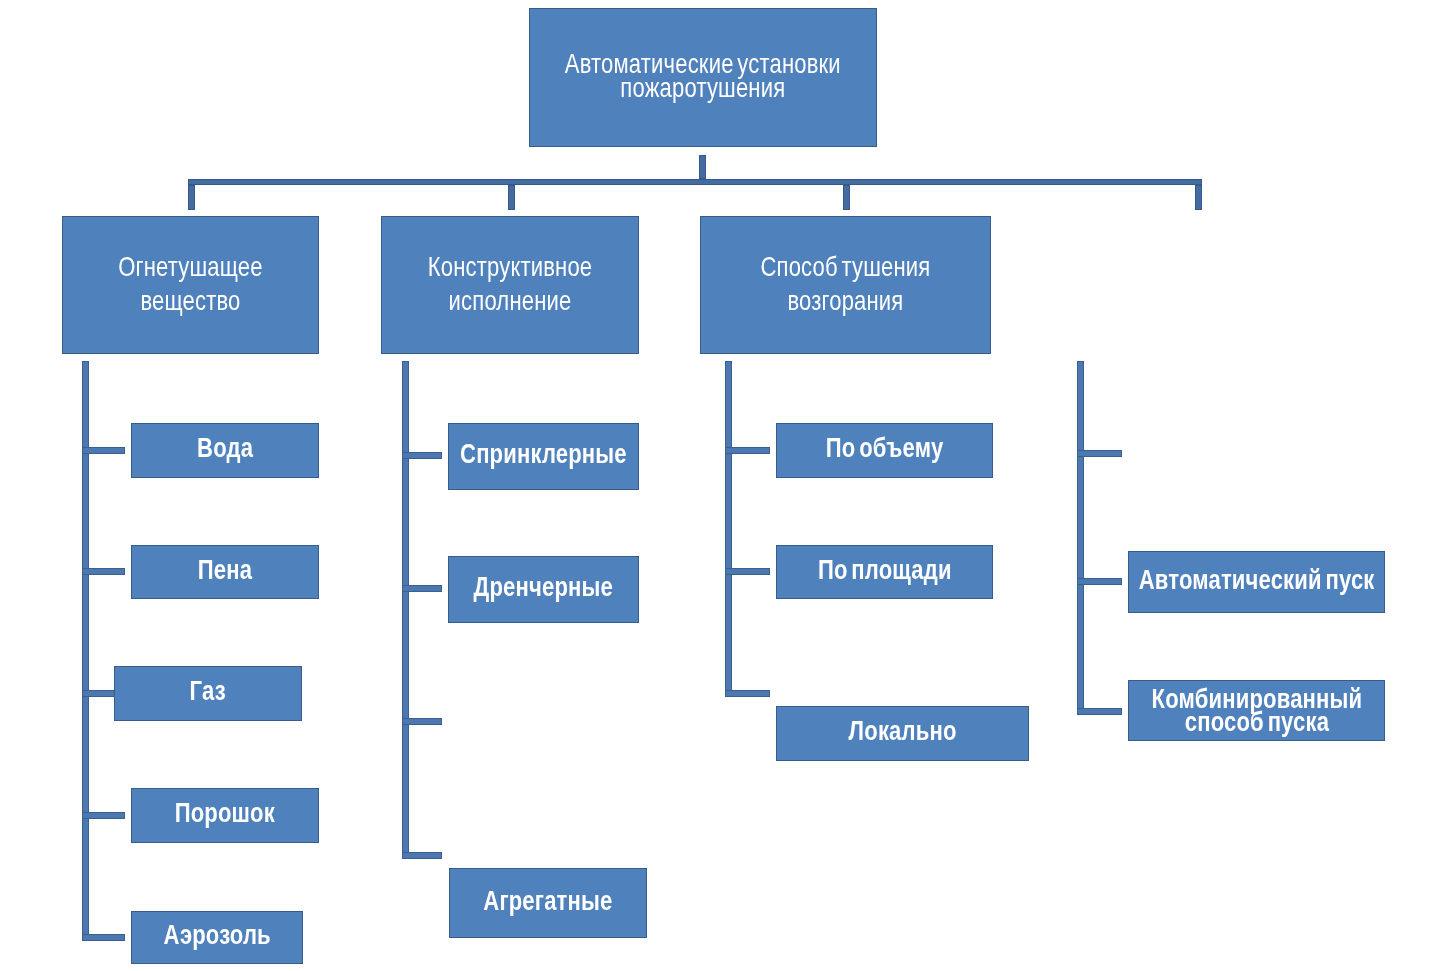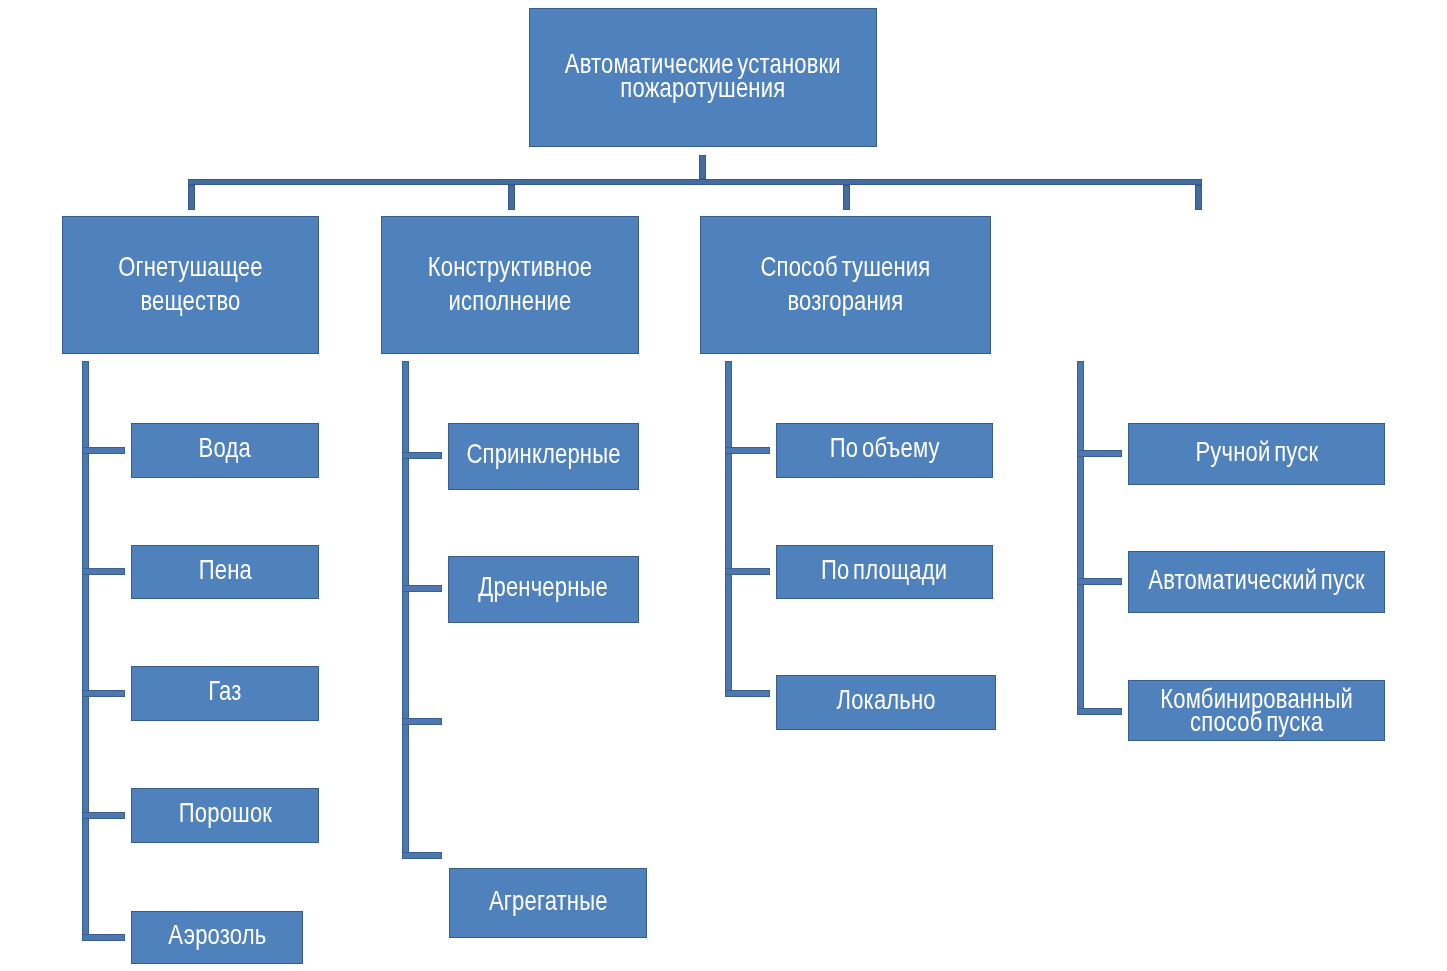--- a/index.html
+++ b/index.html
@@ -19,21 +19,21 @@
         overflow:hidden;}
   .node .lbl{display:block;white-space:pre;
              position:relative;top:var(--dy,-3px);
              transform:scaleX(0.7985);transform-origin:center center;
              word-spacing:-3.2px;letter-spacing:0.22px;}
 
   .node.root{font-size:27.6px;line-height:24px;}
   .node.root .lbl{--dy:-1.5px;}
   .node.lvl2{font-size:27.6px;line-height:34px;}
   .node.lvl2 .lbl{--dy:-1px;}
-  .node.leaf{font-size:27.6px;line-height:23px;}
+  .node.leaf{font-size:27.6px;line-height:23px;font-weight:bold;}
   .node.leaf.two-line .lbl{--dy:-1px;}
 
   
   .conn{position:absolute;box-sizing:border-box;
         background:#4D77B0;border:1px solid #38618F;}
   .conn.trunk{background:#446C9E;border-color:#35598A;}
 </style>
 </head>
 <body>
 
@@ -80,21 +80,21 @@
   <div class="node lvl2 two-line" style="left:700px;top:216px;width:291px;height:138px">
     <span class="lbl">Способ тушения
 возгорания</span>
   </div>
   <div class="node leaf" style="left:131px;top:423px;width:188px;height:55px">
     <span class="lbl">Вода</span>
   </div>
   <div class="node leaf" style="left:131px;top:545px;width:188px;height:54px">
     <span class="lbl">Пена</span>
   </div>
-  <div class="node leaf" style="left:131px;top:666px;width:188px;height:55px">
+  <div class="node leaf" style="left:114px;top:666px;width:188px;height:55px">
     <span class="lbl">Газ</span>
   </div>
   <div class="node leaf" style="left:131px;top:788px;width:188px;height:55px">
     <span class="lbl">Порошок</span>
   </div>
   <div class="node leaf" style="left:131px;top:911px;width:172px;height:53px">
     <span class="lbl">Аэрозоль</span>
   </div>
   <div class="node leaf" style="left:448px;top:423px;width:191px;height:67px">
     <span class="lbl">Спринклерные</span>
@@ -104,25 +104,22 @@
   </div>
   <div class="node leaf" style="left:449px;top:868px;width:198px;height:70px">
     <span class="lbl">Агрегатные</span>
   </div>
   <div class="node leaf" style="left:776px;top:423px;width:217px;height:55px">
     <span class="lbl">По объему</span>
   </div>
   <div class="node leaf" style="left:776px;top:545px;width:217px;height:54px">
     <span class="lbl">По площади</span>
   </div>
-  <div class="node leaf" style="left:776px;top:675px;width:220px;height:55px">
+  <div class="node leaf" style="left:776px;top:706px;width:253px;height:55px">
     <span class="lbl">Локально</span>
-  </div>
-  <div class="node leaf" style="left:1128px;top:423px;width:257px;height:62px">
-    <span class="lbl">Ручной пуск</span>
   </div>
   <div class="node leaf" style="left:1128px;top:551px;width:257px;height:62px">
     <span class="lbl">Автоматический пуск</span>
   </div>
   <div class="node leaf two-line" style="left:1128px;top:680px;width:257px;height:61px">
     <span class="lbl">Комбинированный
 способ пуска</span>
   </div>
 </div>
 

